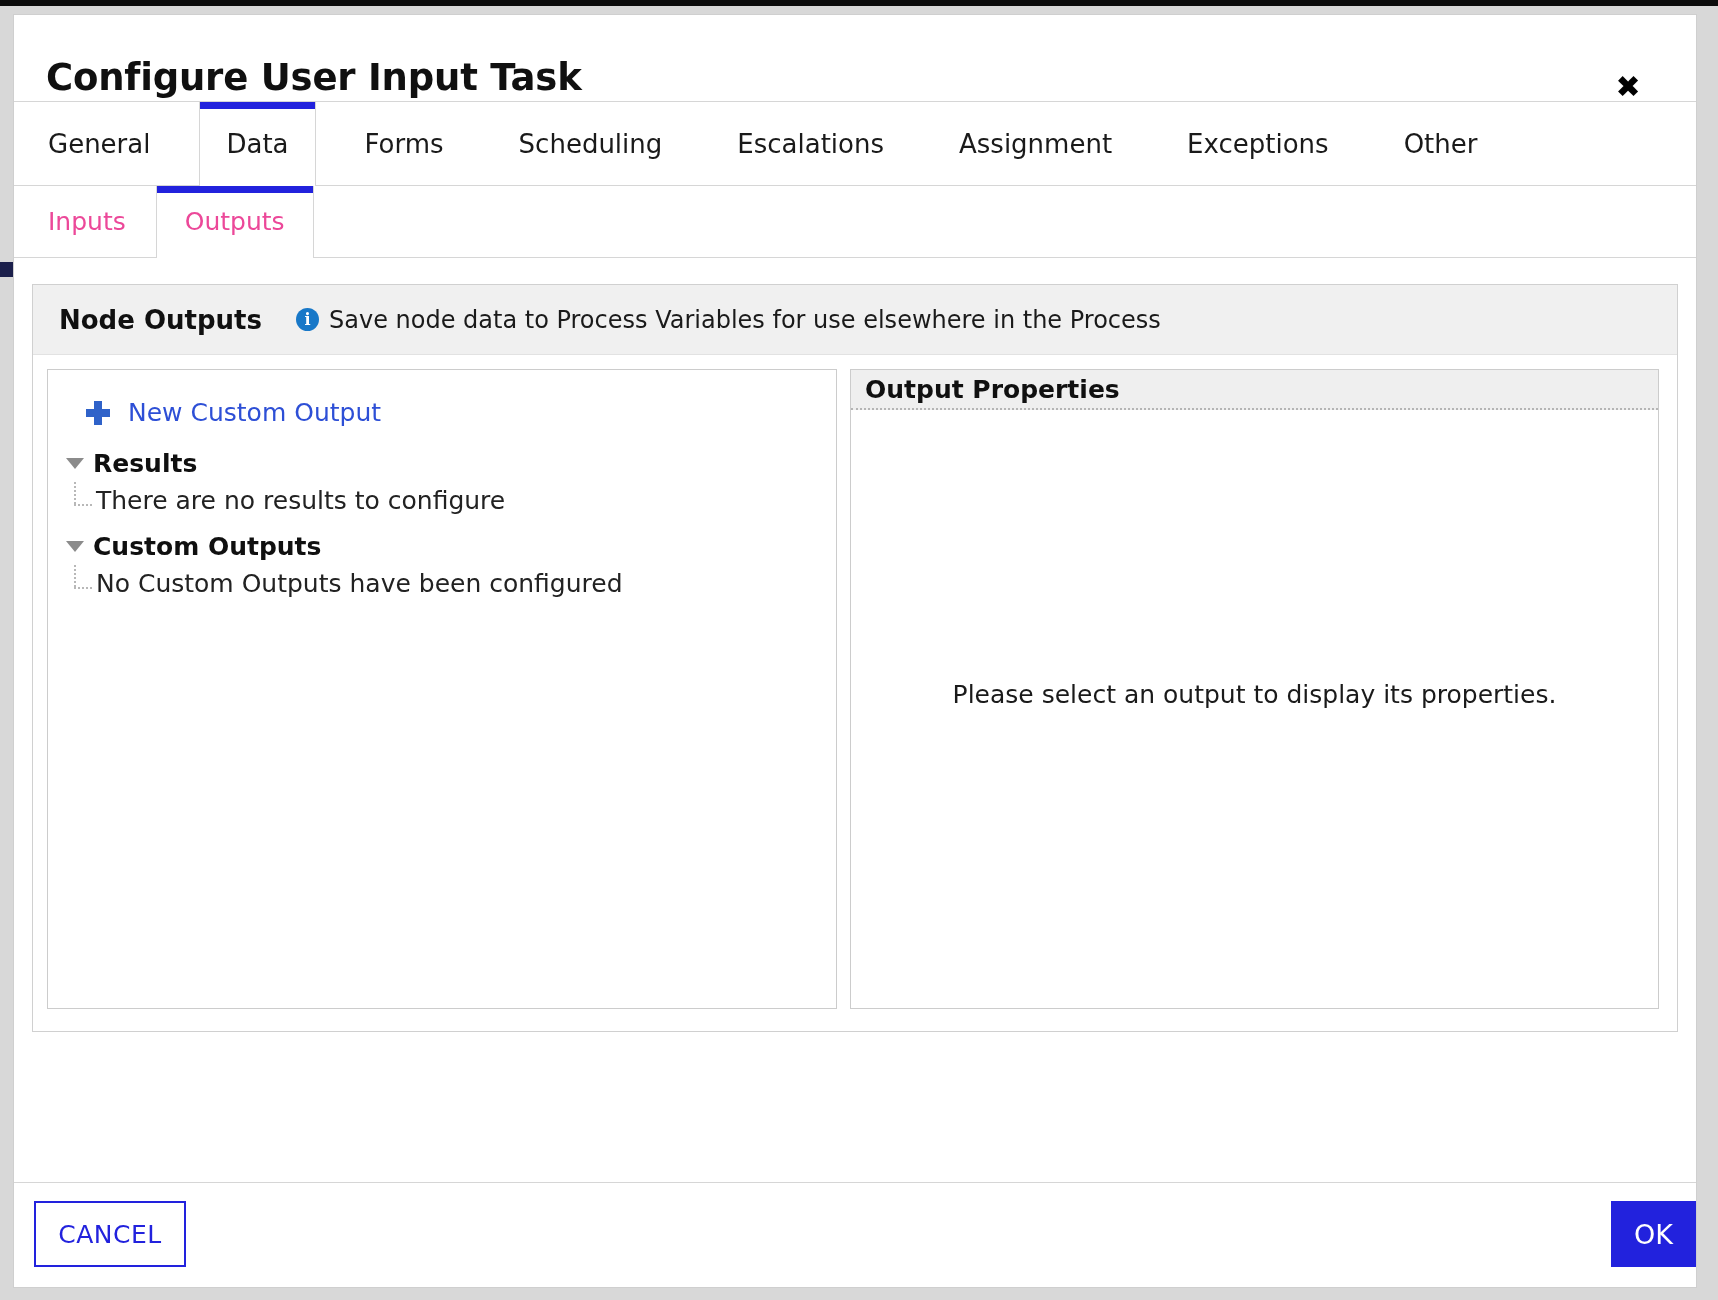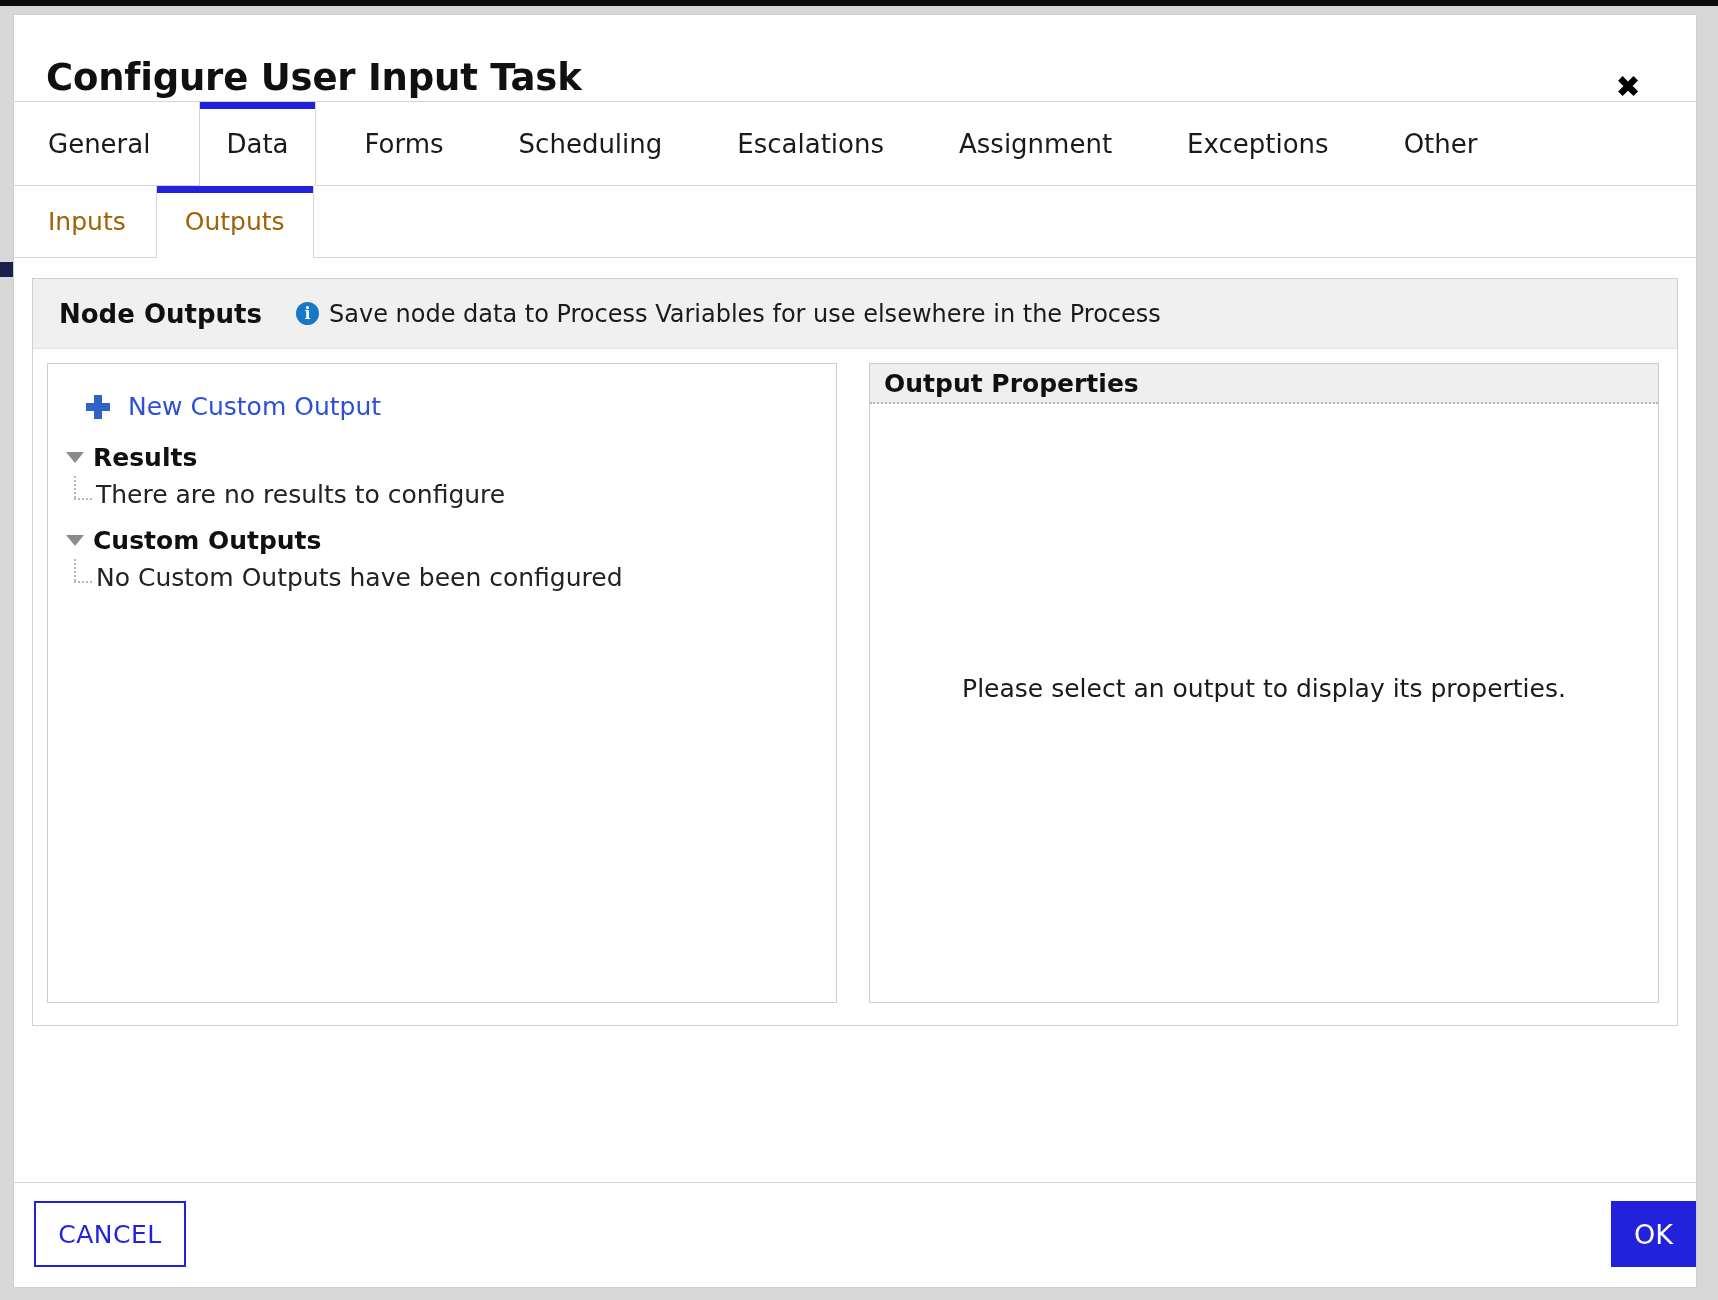--- a/index.html
+++ b/index.html
@@ -146,21 +146,21 @@
     border-bottom: 1px solid #d6d6d6;
     box-sizing: border-box;
   }
   .subtab {
     position: relative;
     display: flex;
     align-items: center;
     justify-content: center;
     padding: 0 28px;
     font-size: 25px;
-    color: #a16207;
+    color: #ec4899;
     cursor: pointer;
     background: #ffffff;
     white-space: nowrap;
   }
   .subtab.first { padding-left: 34px; padding-right: 30px; }
   .subtab.active {
     border-left: 1px solid #d6d6d6;
     border-right: 1px solid #d6d6d6;
   }
   .subtab.active::before {
@@ -189,20 +189,21 @@
     box-sizing: border-box;
   }
 
   .node-outputs-panel {
     border: 1px solid #d0d0d0;
     box-sizing: border-box;
     height: 748px;
     display: flex;
     flex-direction: column;
     background: #ffffff;
+    margin-top: 6px;
   }
   .node-outputs-header {
     flex: none;
     height: 70px;
     background: #f0f0f0;
     display: flex;
     align-items: center;
     padding-left: 26px;
     box-sizing: border-box;
     border-bottom: 1px solid #e2e2e2;
@@ -238,21 +239,21 @@
     font-size: 24px;
     color: #1a1a1a;
     white-space: nowrap;
   }
 
   .panels-row {
     flex: 1 1 auto;
     display: flex;
     padding: 14px 18px 22px 14px;
     box-sizing: border-box;
-    gap: 32px;
+    gap: 13px;
   }
 
   .tree-panel {
     flex: 0 0 790px;
     border: 1px solid #cccccc;
     box-sizing: border-box;
     background: #ffffff;
     padding: 22px 18px;
     overflow: hidden;
   }

